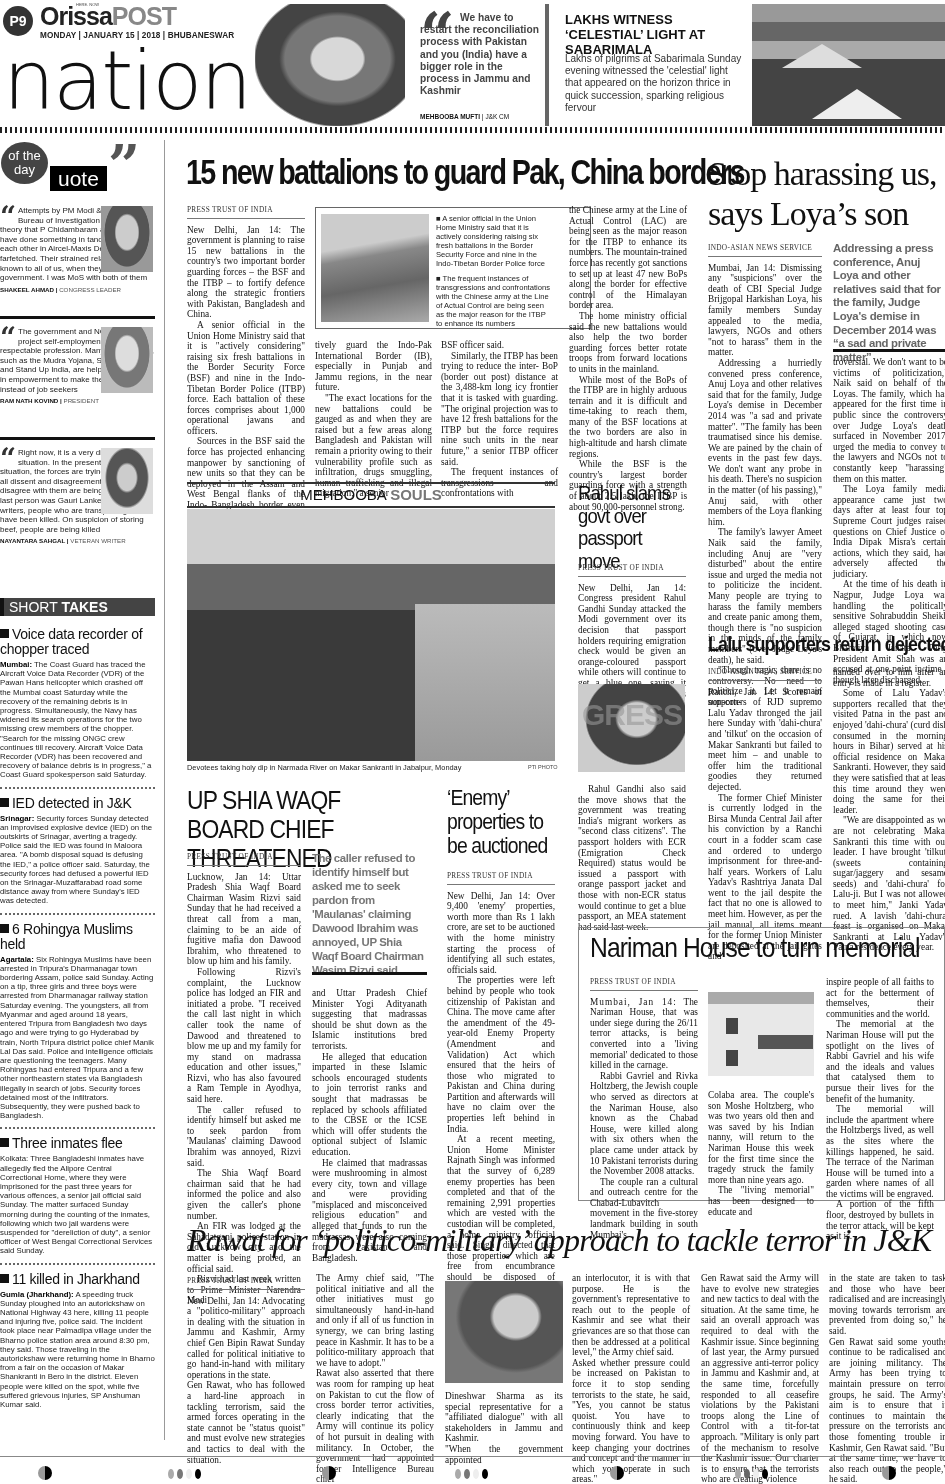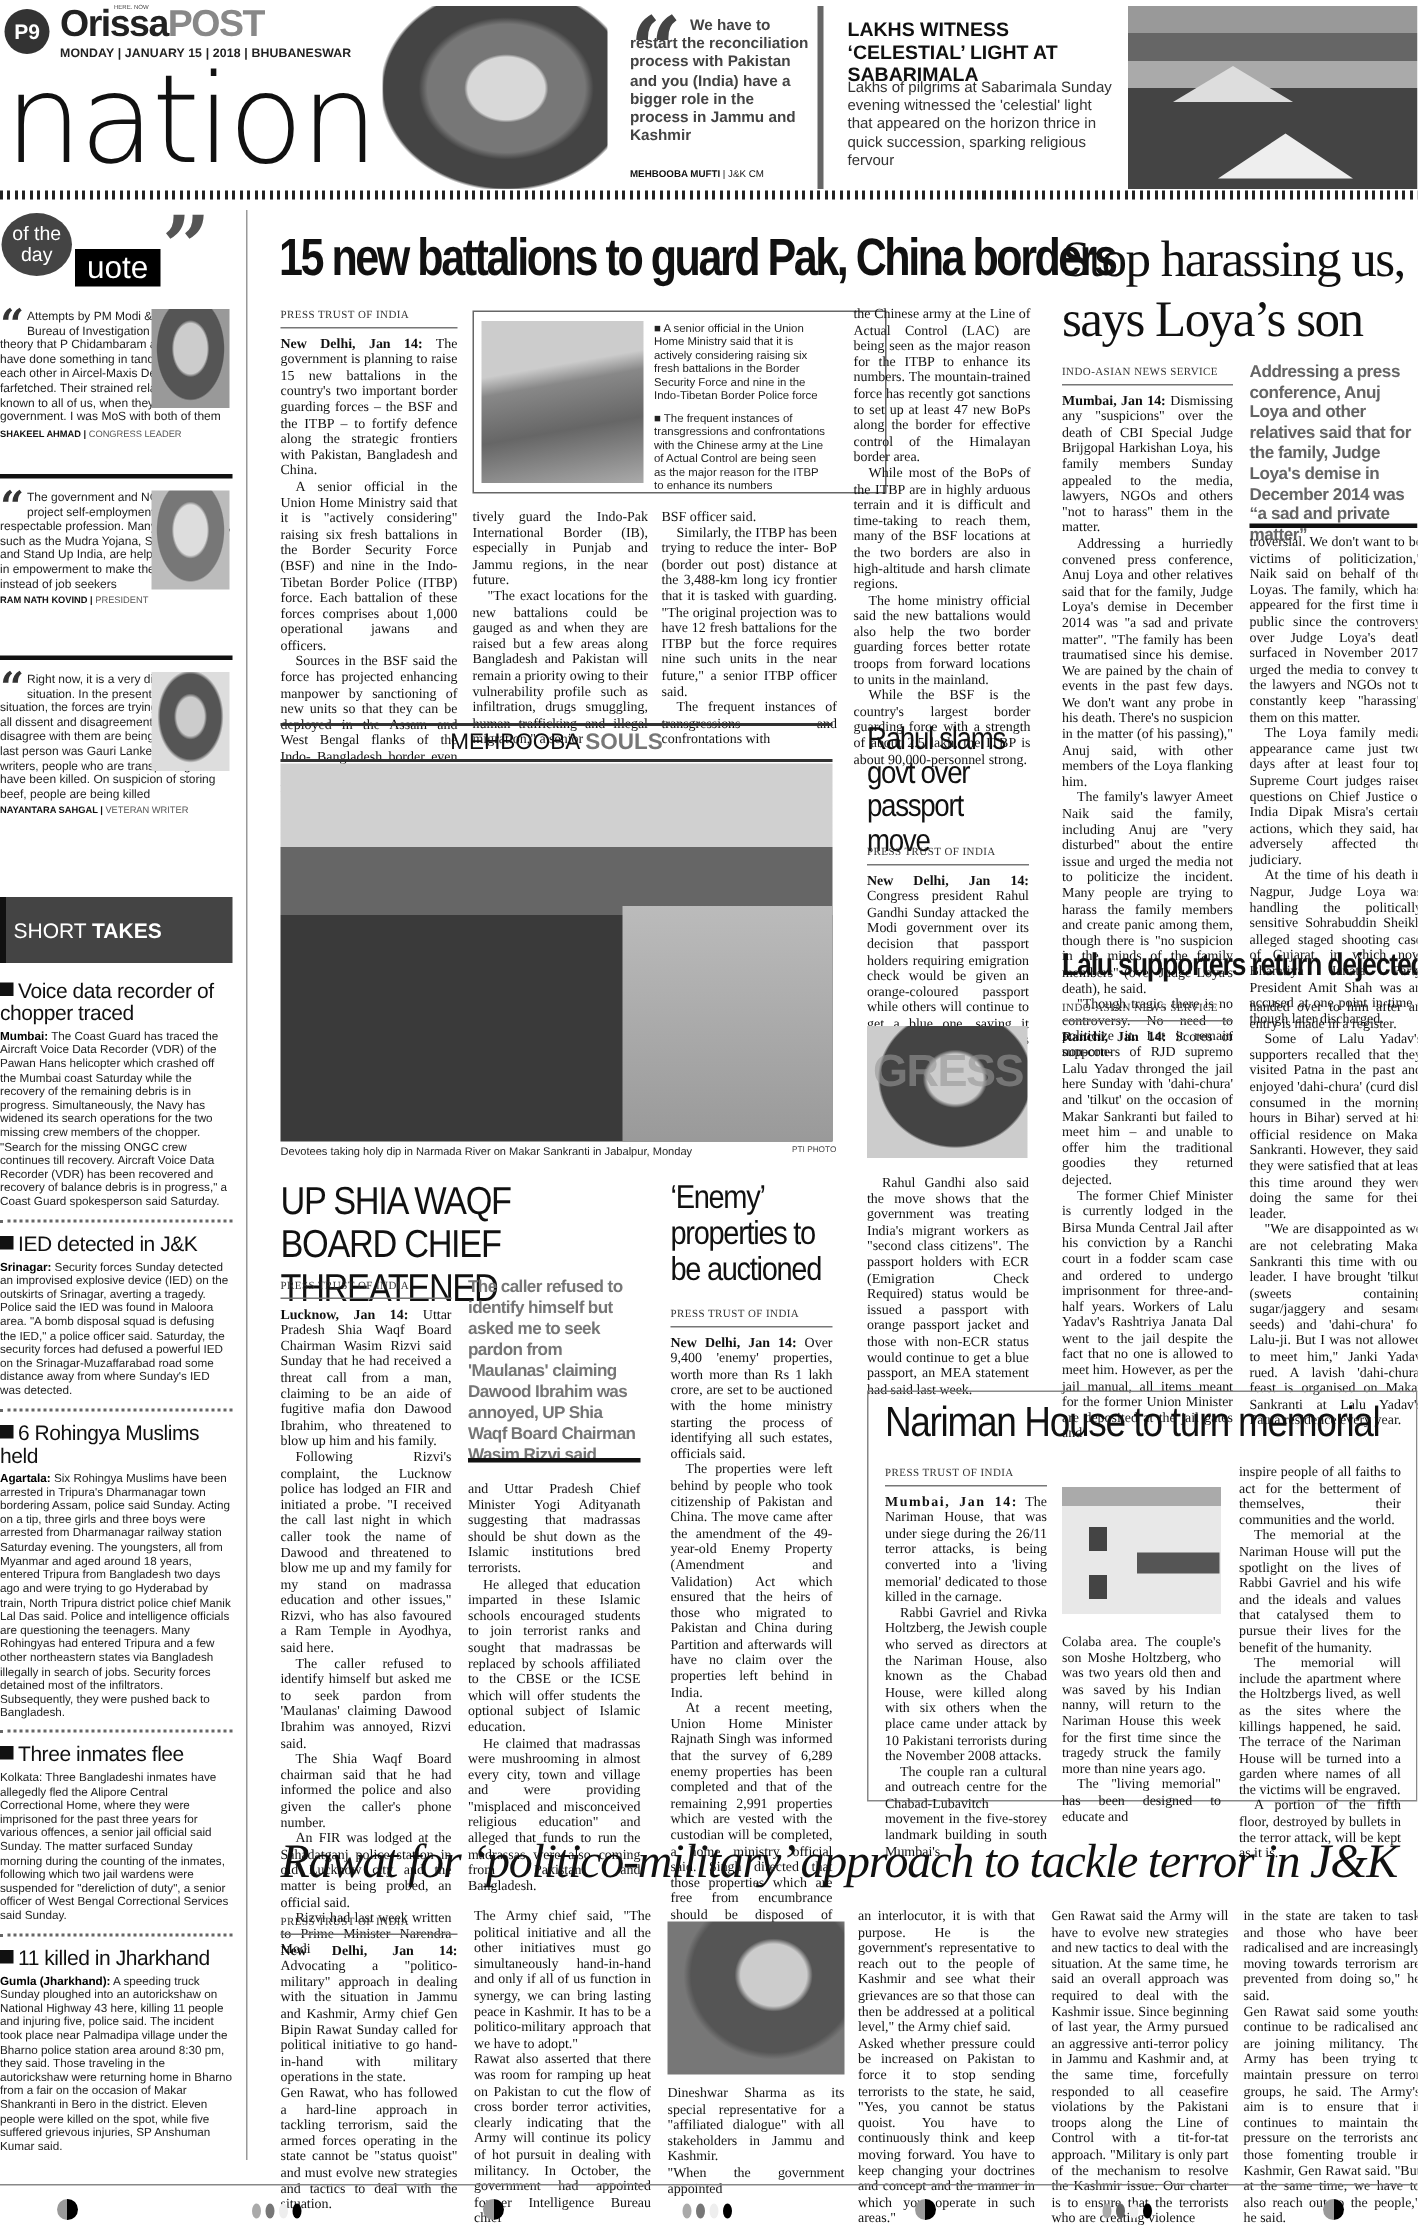--- a/index.html
+++ b/index.html
@@ -2,21 +2,21 @@
 <html><head>
 <meta charset="utf-8">
 <style>
 *{box-sizing:border-box;margin:0;padding:0}
 body{width:945px;height:1484px;background:#fff;position:relative;overflow:hidden;font-family:"DejaVu Serif",serif;color:#111}
 .abs{position:absolute}
 .sans{font-family:"Liberation Sans",sans-serif}
 .body{font-family:"Liberation Serif",serif;font-size:9.3px;line-height:10.6px;text-align:justify;hyphens:auto}
 .body p{text-indent:10px}
 .body p.first{text-indent:0}
-.dl{font-weight:bold}
+.dl{font-weight:normal}
 .agency{font-family:"Liberation Serif",serif;font-size:7.3px;letter-spacing:.3px;color:#333;border-bottom:1.5px solid #777;padding-bottom:2px;margin-bottom:6px}
 .photo{background:linear-gradient(160deg,#bbb 0%,#888 40%,#555 70%,#999 100%);overflow:hidden}
 .ticks{height:6px;background:repeating-linear-gradient(90deg,#222 0 2px,#fff 2px 5px)}
 .qsm{font-family:"Liberation Sans",sans-serif;font-size:8px;line-height:9.6px;color:#222}
 .byline{font-family:"Liberation Sans",sans-serif;font-size:6.2px;font-weight:bold;margin-top:3px}
 .byline span{font-weight:normal;color:#555}
 .st-head{font-family:"Liberation Sans",sans-serif;font-weight:normal;font-size:14px;line-height:15px;letter-spacing:-.3px}
 .st-head::before{content:"";display:inline-block;width:9px;height:9px;background:#111;margin-right:3px;vertical-align:1px}
 .st-body{font-family:"Liberation Sans",sans-serif;font-size:7.8px;line-height:9.2px;color:#222;margin-top:3px}
 .st-body b{color:#000}
@@ -75,21 +75,21 @@
   <div style="height:3px;background:#111;margin:10px 0 8px"></div>
 
   <div style="position:relative">
     <div class="abs photo" style="right:2px;top:0;width:52px;height:66px;background:radial-gradient(ellipse at 50% 45%,#ccc 0 25%,#555 30% 55%,#ddd 60%)"></div>
     <div class="qsm"><span class="qmark" style="font:bold 28px 'DejaVu Serif',serif;color:#333;line-height:22px">“</span><span>Right now, it is a very different situation. In the present political situation, the forces are trying to stamp out all dissent and disagreement. People who disagree with them are being killed. The last person was Gauri Lankesh. Not only writers, people who are transporting cattle have been killed. On suspicion of storing beef, people are being killed</span></div>
     <div class="byline"><span style="font-weight:bold;color:#111">NAYANTARA SAHGAL</span> | <span>VETERAN WRITER</span></div>
   </div>
 </div>
 
 <div class="abs" style="left:0;top:598px;width:155px">
-  <div style="background:#444;color:#fff;font:14px 'Liberation Sans',sans-serif;padding:14px 5px;border-left:4px solid #111;line-height:16px">
+  <div style="background:#444;color:#fff;font:14px 'Liberation Sans',sans-serif;padding:1px 5px;border-left:4px solid #111;line-height:16px">
     <span>SHORT</span> <b>TAKES</b>
   </div>
   <div style="margin-top:11px">
     <div class="st-head">Voice data recorder of chopper traced</div>
     <div class="st-body"><b>Mumbai:</b> <span>The Coast Guard has traced the Aircraft Voice Data Recorder (VDR) of the Pawan Hans helicopter which crashed off the Mumbai coast Saturday while the recovery of the remaining debris is in progress. Simultaneously, the Navy has widened its search operations for the two missing crew members of the chopper. "Search for the missing ONGC crew continues till recovery. Aircraft Voice Data Recorder (VDR) has been recovered and recovery of balance debris is in progress," a Coast Guard spokesperson said Saturday.</span></div>
   </div>
   <div class="dots"></div>
   <div>
     <div class="st-head">IED detected in J&amp;K</div>
     <div class="st-body"><b>Srinagar:</b> <span>Security forces Sunday detected an improvised explosive device (IED) on the outskirts of Srinagar, averting a tragedy. Police said the IED was found in Maloora area. "A bomb disposal squad is defusing the IED," a police officer said. Saturday, the security forces had defused a powerful IED on the Srinagar-Muzaffarabad road some distance away from where Sunday's IED was detected.</span></div>
@@ -134,22 +134,22 @@
   <p class="first">tively guard the Indo-Pak International Border (IB), especially in Punjab and Jammu regions, in the near future.</p>
   <p>"The exact locations for the new battalions could be gauged as and when they are raised but a few areas along Bangladesh and Pakistan will remain a priority owing to their vulnerability profile such as infiltration, drugs smuggling, human trafficking and illegal migration," a senior</p>
 </div>
 <div class="abs body" style="left:441px;top:340px;width:117px">
   <p class="first">BSF officer said.</p>
   <p>Similarly, the ITBP has been trying to reduce the inter- BoP (border out post) distance at the 3,488-km long icy frontier that it is tasked with guarding. "The original projection was to have 12 fresh battalions for the ITBP but the force requires nine such units in the near future," a senior ITBP officer said.</p>
   <p>The frequent instances of transgressions and confrontations with</p>
 </div>
 <div class="abs body" style="left:569px;top:205px;width:118px">
   <p class="first">the Chinese army at the Line of Actual Control (LAC) are being seen as the major reason for the ITBP to enhance its numbers. The mountain-trained force has recently got sanctions to set up at least 47 new BoPs along the border for effective control of the Himalayan border area.</p>
+  <p>The home ministry official said the new battalions would also help the two border guarding forces better rotate troops from forward locations to units in the mainland.</p>
   <p>While most of the BoPs of the ITBP are in highly arduous terrain and it is difficult and time-taking to reach them, many of the BSF locations at the two borders are also in high-altitude and harsh climate regions.</p>
-  <p>The home ministry official said the new battalions would also help the two border guarding forces better rotate troops from forward locations to units in the mainland.</p>
   <p>While the BSF is the country's largest border guarding force with a strength of about 2.5 lakh, the ITBP is about 90,000-personnel strong.</p>
 </div>
 
 <div class="abs" style="left:708px;top:154px;width:245px;font:34px 'Liberation Serif',serif;line-height:40px;letter-spacing:-1px;color:#111">Stop harassing us, says Loya’s son</div>
 <div class="abs body" style="left:708px;top:243px;width:114px">
   <div class="agency">INDO-ASIAN NEWS SERVICE</div>
   <p class="first"><span class="dl">Mumbai, Jan 14:</span> <span>Dismissing any "suspicions" over the death of CBI Special Judge Brijgopal Harkishan Loya, his family members Sunday appealed to the media, lawyers, NGOs and others "not to harass" them in the matter.</span></p>
   <p>Addressing a hurriedly convened press conference, Anuj Loya and other relatives said that for the family, Judge Loya's demise in December 2014 was "a sad and private matter". "The family has been traumatised since his demise. We are pained by the chain of events in the past few days. We don't want any probe in his death. There's no suspicion in the matter (of his passing)," Anuj said, with other members of the Loya flanking him.</p>
   <p>The family's lawyer Ameet Naik said the family, including Anuj are "very disturbed" about the entire issue and urged the media not to politicize the incident. Many people are trying to harass the family members and create panic among them, though there is "no suspicion in the minds of the family members" (over Judge Loya's death), he said.</p>
   <p>"Though tragic, there is no controversy. No need to politicize it. Let it remain non-con-</p>

